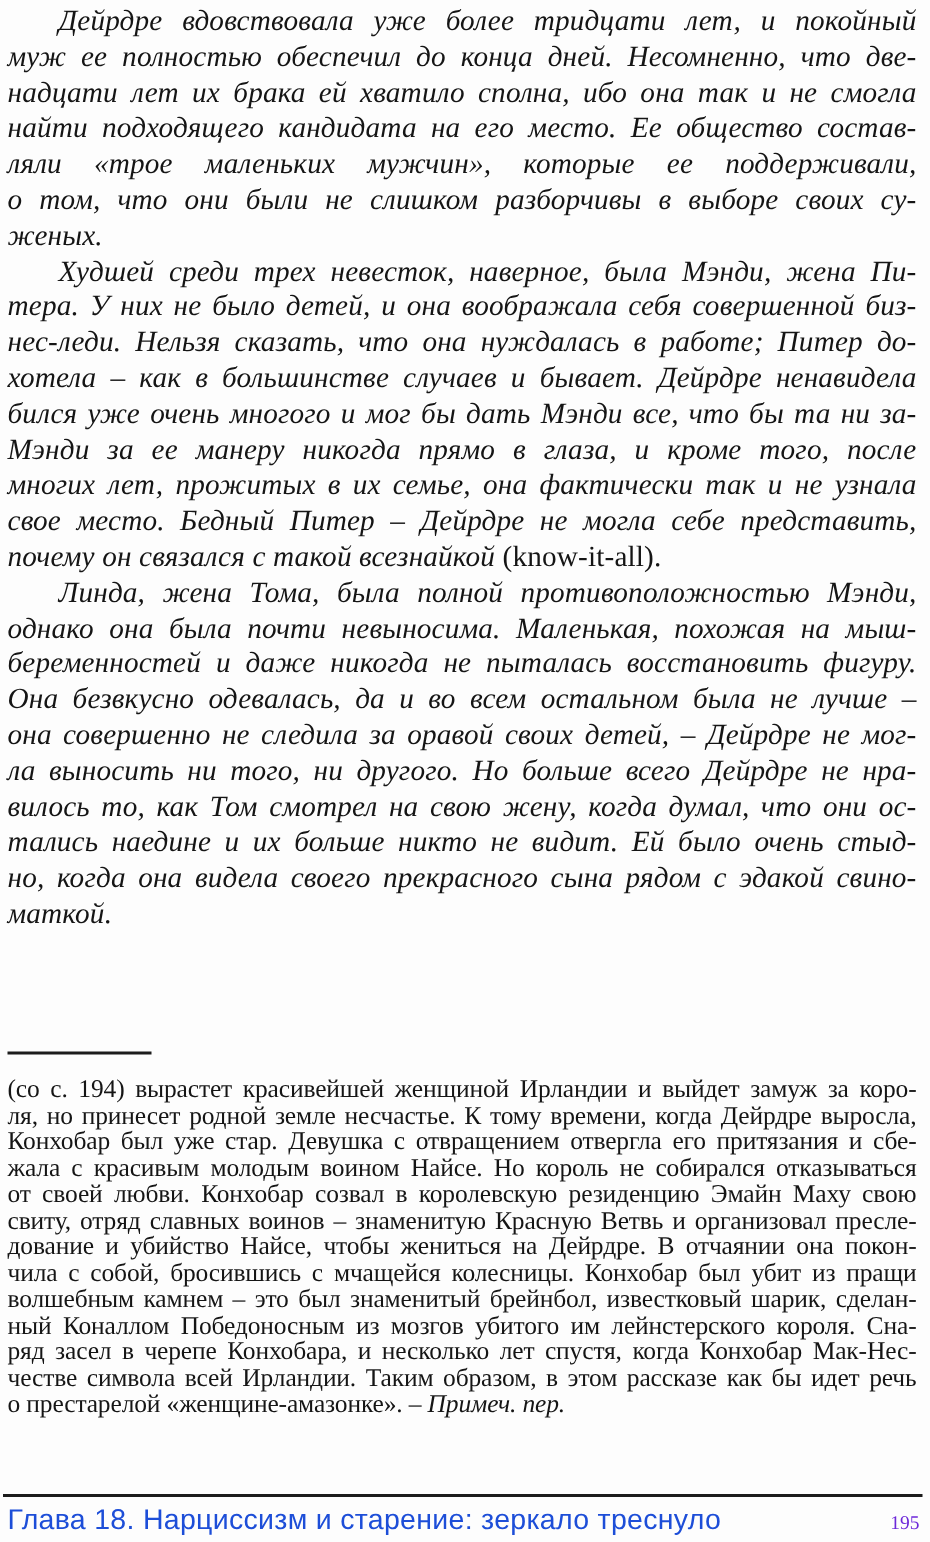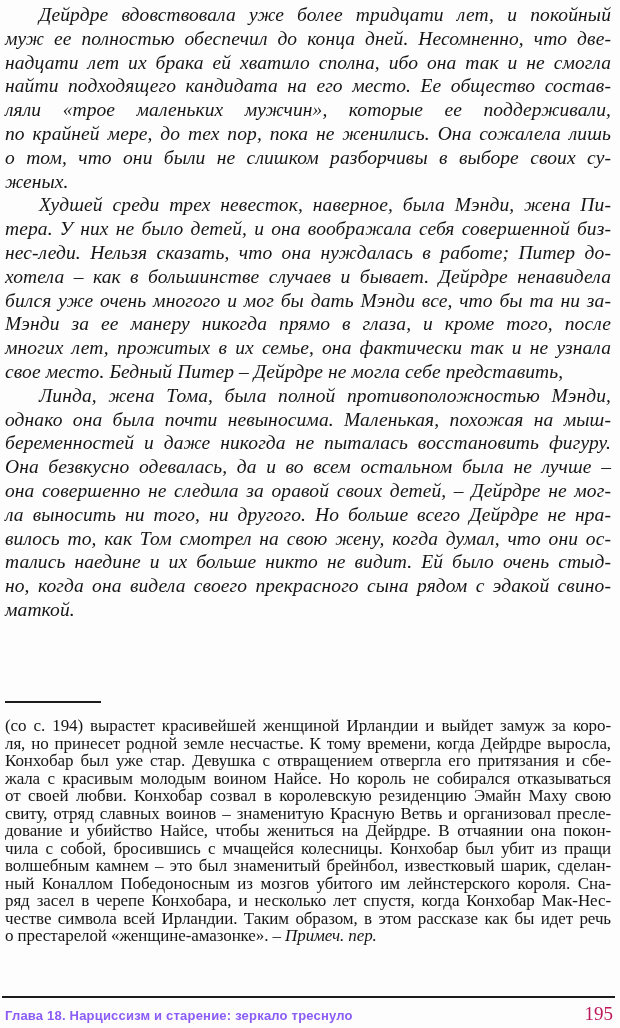--- a/index.html
+++ b/index.html
@@ -72,59 +72,58 @@
     background: #1c1c1c;
   }
   .footer-row {
     margin-top: 5px;
     display: flex;
     justify-content: space-between;
     align-items: baseline;
   }
   .chapter {
     font-family: "Liberation Sans", "DejaVu Sans", sans-serif;
-    font-size: 13px;
-    color: #8b5cf6;
+    font-size: 19px;
+    color: #1d4ed8;
     letter-spacing: 0.2px;
     padding-left: 3px;
-    font-weight: bold;
   }
   .pagenum {
     font-family: "Liberation Serif", "DejaVu Serif", serif;
-    font-size: 19px;
-    color: #be185d;
+    font-size: 13px;
+    color: #6d28d9;
     padding-right: 2px;
     text-align: right;
   }
 </style>
 </head>
 <body>
 
 <div class="page">
 
   <main class="body-text">
     <div class="para">
         <div class="line">Дейрдре вдовствовала уже более тридцати лет, и покойный</div>
         <div class="line">муж ее полностью обеспечил до конца дней. Несомненно, что две-</div>
         <div class="line">надцати лет их брака ей хватило сполна, ибо она так и не смогла</div>
         <div class="line">найти подходящего кандидата на его место. Ее общество состав-</div>
         <div class="line">ляли «трое маленьких мужчин», которые ее поддерживали,</div>
-        <div class="line">по крайней мере, до тех пор, пока не женились. Она сожалела лишь</div>
         <div class="line">о том, что они были не слишком разборчивы в выборе своих су-</div>
         <div class="line">женых.</div>
       </div>
     <div class="para">
         <div class="line">Худшей среди трех невесток, наверное, была Мэнди, жена Пи-</div>
         <div class="line">тера. У них не было детей, и она воображала себя совершенной биз-</div>
         <div class="line">нес-леди. Нельзя сказать, что она нуждалась в работе; Питер до-</div>
         <div class="line">хотела – как в большинстве случаев и бывает. Дейрдре ненавидела</div>
         <div class="line">бился уже очень многого и мог бы дать Мэнди все, что бы та ни за-</div>
         <div class="line">Мэнди за ее манеру никогда прямо в глаза, и кроме того, после</div>
         <div class="line">многих лет, прожитых в их семье, она фактически так и не узнала</div>
         <div class="line">свое место. Бедный Питер – Дейрдре не могла себе представить,</div>
+        <div class="line">почему он связался с такой всезнайкой <span class="roman">(know-it-all).</span></div>
       </div>
     <div class="para">
         <div class="line">Линда, жена Тома, была полной противоположностью Мэнди,</div>
         <div class="line">однако она была почти невыносима. Маленькая, похожая на мыш-</div>
         <div class="line">беременностей и даже никогда не пыталась восстановить фигуру.</div>
         <div class="line">Она безвкусно одевалась, да и во всем остальном была не лучше –</div>
         <div class="line">она совершенно не следила за оравой своих детей, – Дейрдре не мог-</div>
         <div class="line">ла выносить ни того, ни другого. Но больше всего Дейрдре не нра-</div>
         <div class="line">вилось то, как Том смотрел на свою жену, когда думал, что они ос-</div>
         <div class="line">тались наедине и их больше никто не видит. Ей было очень стыд-</div>

